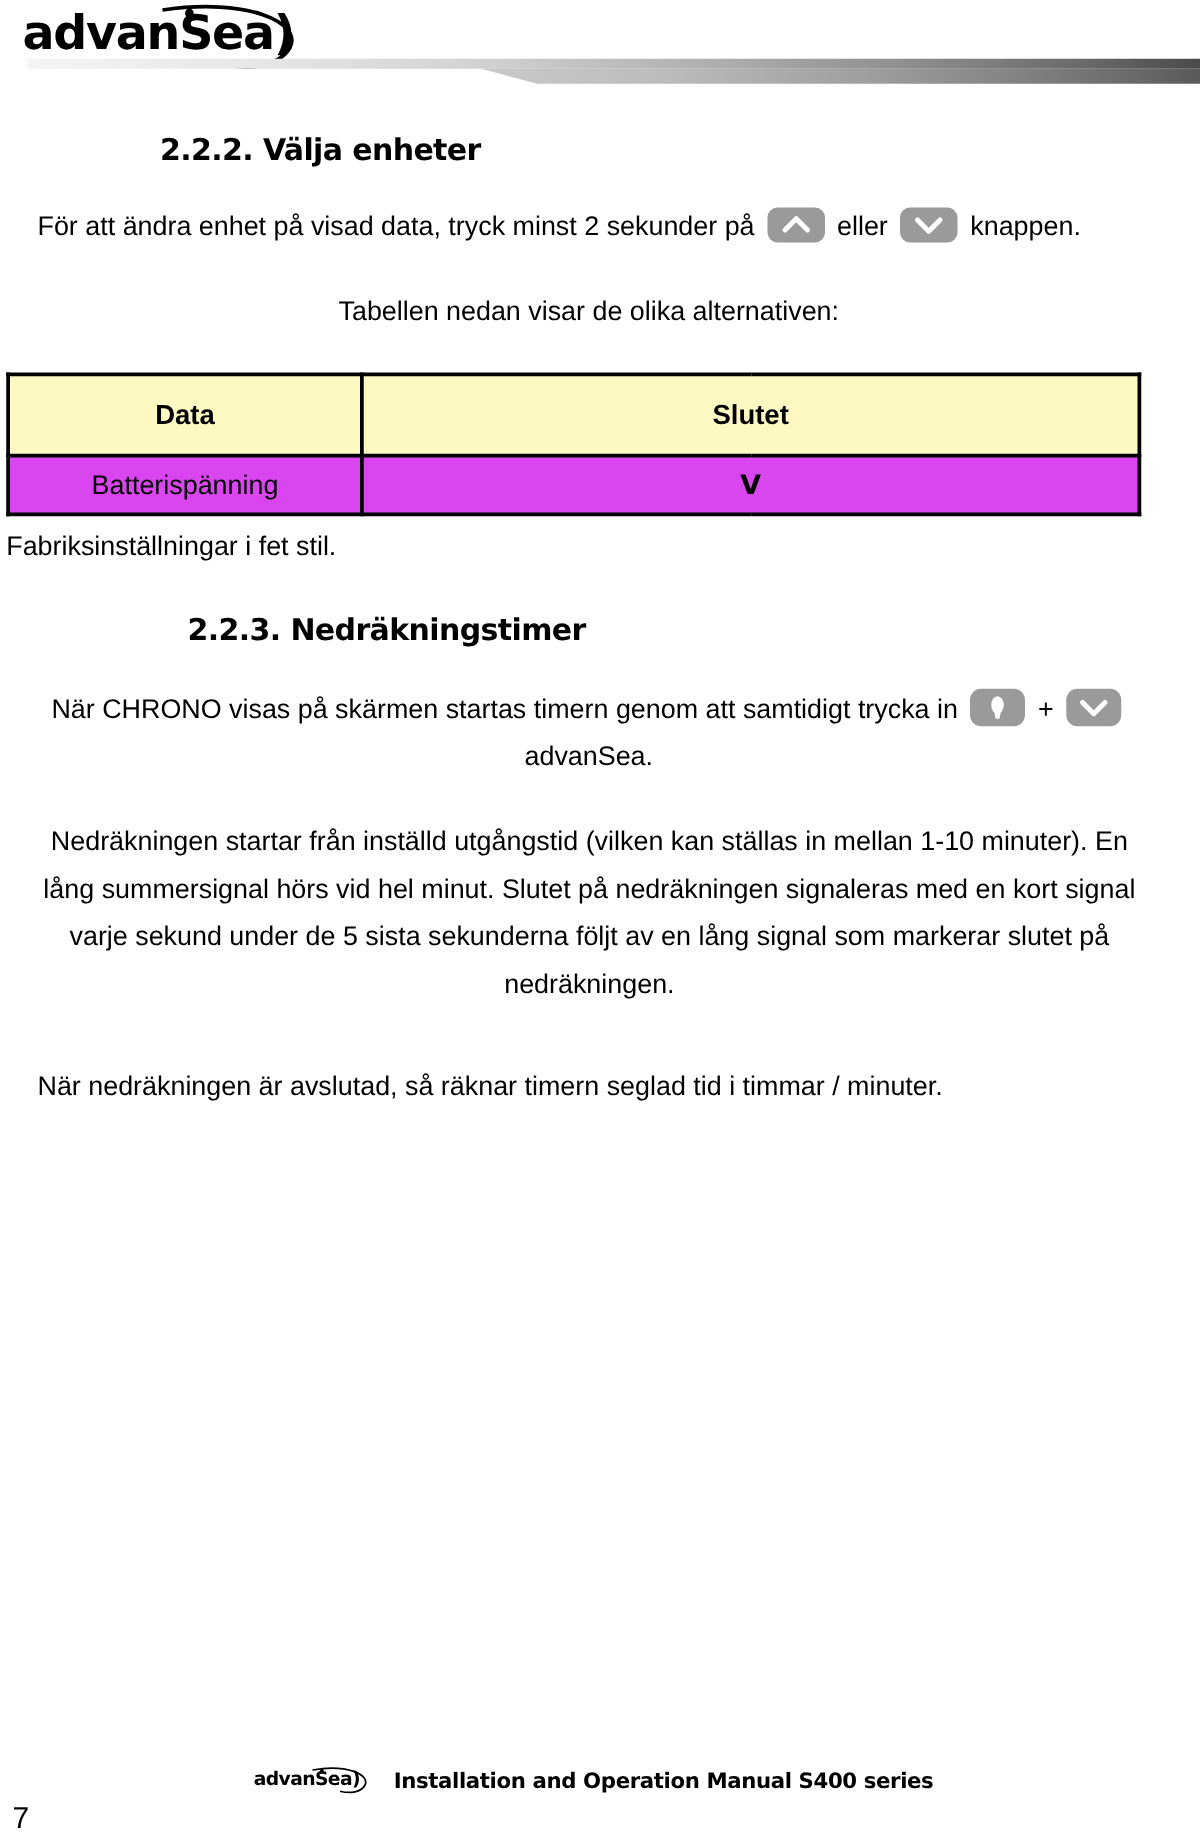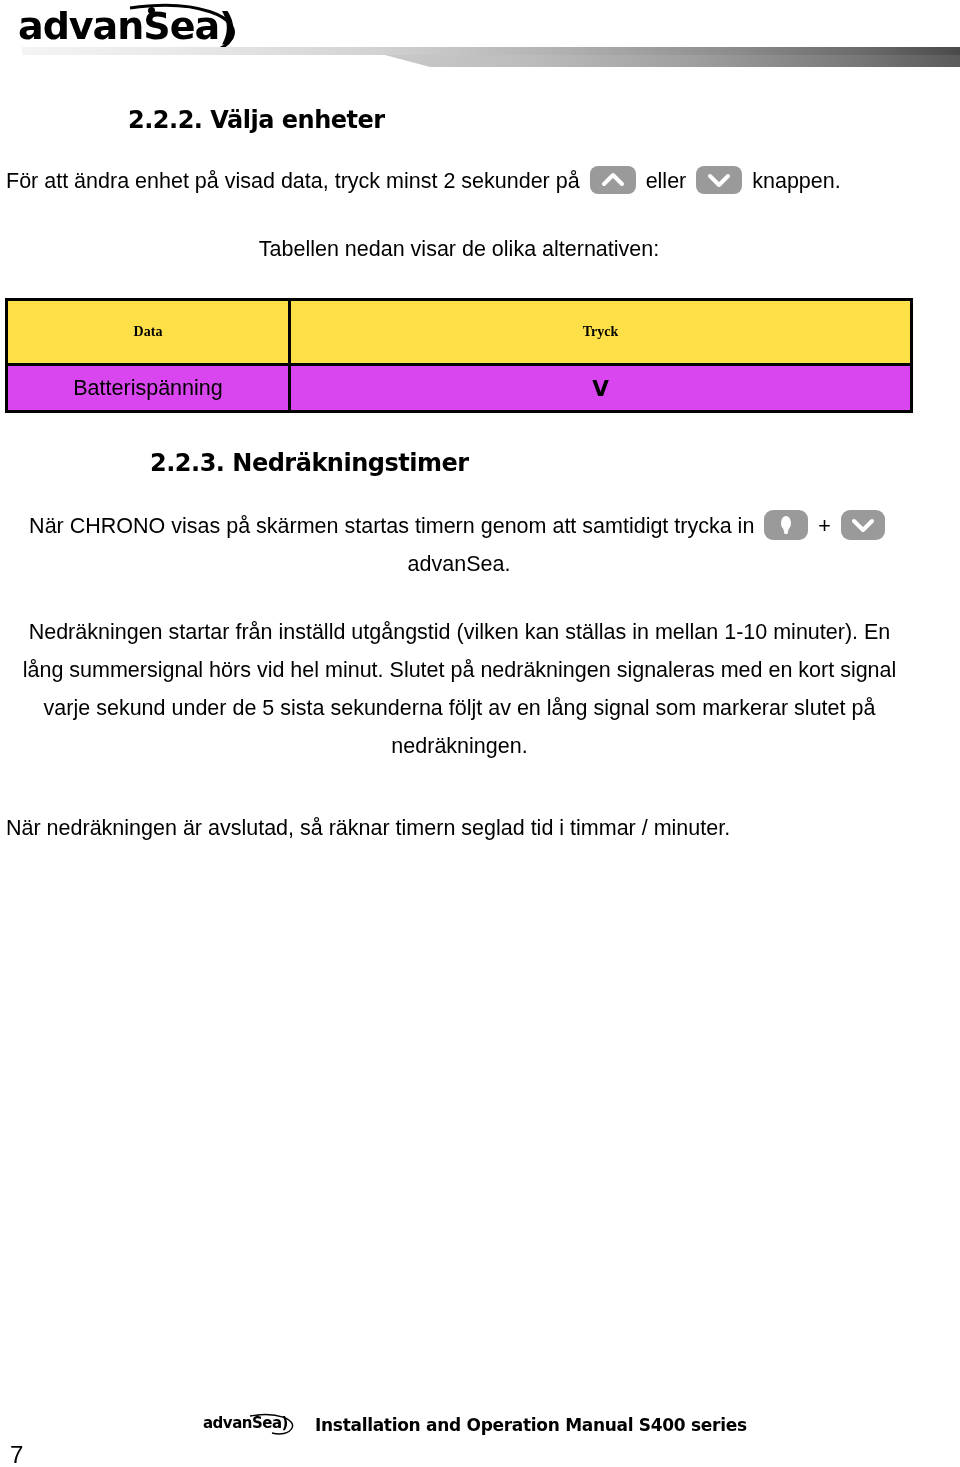--- a/index.html
+++ b/index.html
@@ -75,21 +75,21 @@
     font-weight: bold;
     letter-spacing: -0.5px;
     color: #000;
   }
   .heading-2 {
     padding: 36px 0 0 128px;
     margin-left: 22px;
   }
   .para {
     margin: 0;
-    padding: 0 48px 0 6px;
+    padding: 0 48px 0 30px;
     font-size: 21.5px;
     line-height: 38px;
     color: #000;
   }
   .para-top { padding-top: 28px; }
   .para-just {
     text-align: justify;
     text-justify: inter-word;
     padding-right: 47px;
   }
@@ -127,24 +127,24 @@
   table.units th,
   table.units td {
     border: 3px solid #000000;
     text-align: center;
     font-size: 21.5px;
     color: #000;
     padding: 0;
     vertical-align: middle;
   }
   table.units thead th {
-    background: #fde047;
-    font-family: Liberation Serif, serif;
-    font-weight: bold;
-    font-size: 14px;
+    background: #fef9c3;
+    font-family: Liberation Sans, sans-serif;
+    font-weight: bold;
+    font-size: 22px;
     height: 62px;
   }
   table.units tbody td {
     background: #d946ef;
     font-weight: normal;
     height: 44px;
   }
   table.units tbody td.bold {
     font-family: "DejaVu Sans", sans-serif;
     font-weight: bold;
@@ -265,32 +265,33 @@
     <span>knappen.</span>
   </p>
 
   <p class="para para-gap">Tabellen nedan visar de olika alternativen:</p>
 
   <div class="table-wrap">
     <table class="units">
       <thead>
         <tr>
           <th class="col-data">Data</th>
-          <th colspan="2">Tryck</th>
+          <th colspan="2">Slutet</th>
         </tr>
       </thead>
       <tbody>
         <tr>
           <td>Batterispänning</td>
           <td colspan="2" class="bold">V</td>
         </tr>
       </tbody>
     </table>
   </div>
 
+  <p class="note-line">Fabriksinställningar i fet stil.</p>
 
   <h2 class="section-heading heading-2">2.2.3. Nedräkningstimer</h2>
 
   <p class="para para-gap">
     <span>När CHRONO visas på skärmen startas timern genom att samtidigt trycka in</span>
     <span class="key small">
       <svg width="44" height="30" viewBox="0 0 44 30">
         <ellipse cx="22" cy="13" rx="5" ry="7" fill="#ffffff"></ellipse>
         <path d="M 19 17 L 25 17 L 23.5 24 L 20.5 24 Z" fill="#ffffff"></path>
       </svg>

